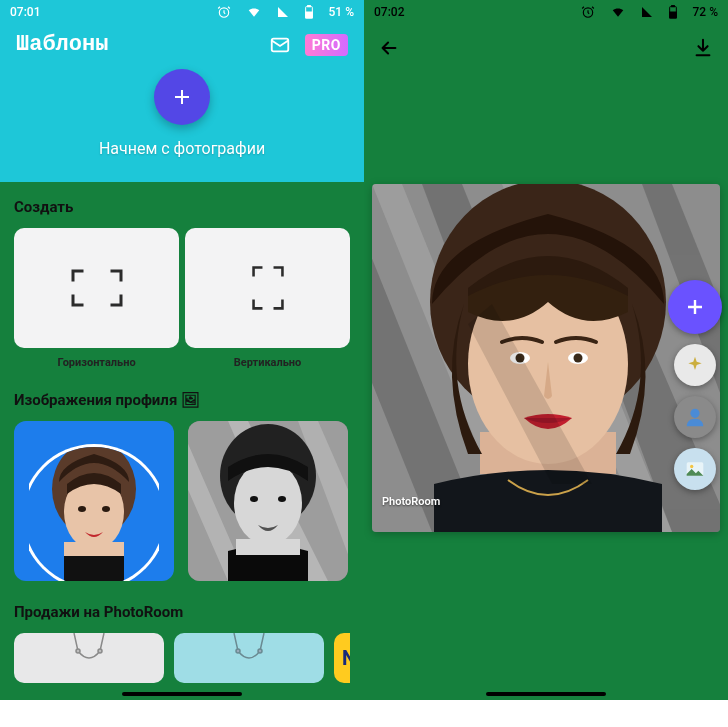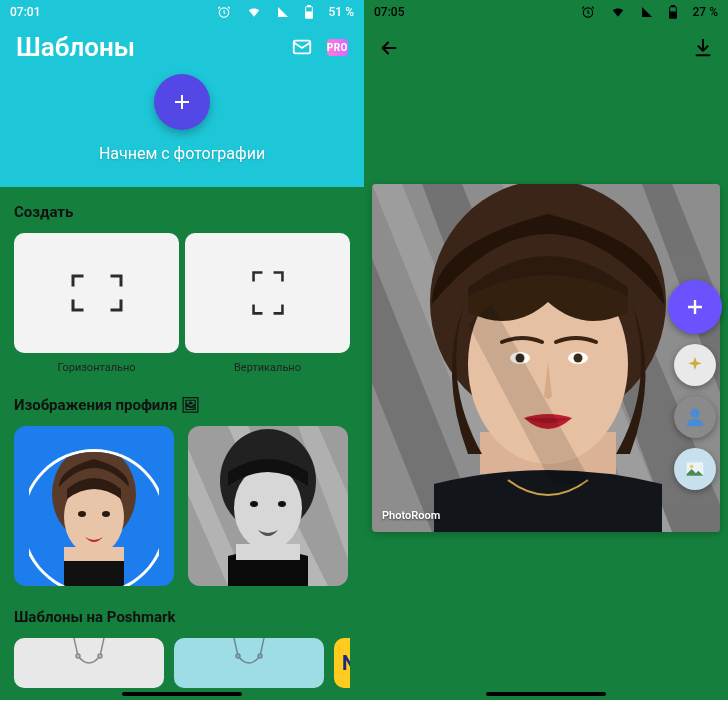--- a/index.html
+++ b/index.html
@@ -37,44 +37,44 @@
     color: #fff;
     padding-bottom: 24px;
   }
   .hero .status-bar { color: #fff; }
   .hero-top {
     display: flex;
     align-items: center;
     justify-content: space-between;
     padding: 8px 16px 4px;
   }
-  .hero-title { font-size: 26px; font-weight: 600; }
+  .hero-title { font-size: 22px; font-weight: 600; font-family: Liberation Mono, monospace; }
   .hero-actions { display: flex; align-items: center; gap: 14px; }
   .pro-badge {
     background: linear-gradient(90deg,#ff7bd5,#d26bff);
     color: #fff;
-    font-size: 10px;
+    font-size: 14px;
     font-weight: 700;
-    padding: 3px 0;
+    padding: 3px 7px;
     border-radius: 4px;
     letter-spacing: 0.5px;
   }
   .hero-center { display: flex; flex-direction: column; align-items: center; margin-top: 8px; }
   .fab-main {
     width: 56px; height: 56px; border-radius: 50%;
     background: #5347E6;
     display: flex; align-items: center; justify-content: center;
     box-shadow: 0 4px 10px rgba(0,0,0,0.25);
   }
   .hero-sub { margin-top: 14px; font-size: 16px; font-weight: 400; text-shadow: 0 1px 2px rgba(0,0,0,0.2); }
 
   
   .section { padding: 16px 14px 6px; }
   .section-title { font-size: 15px; font-weight: 700; color: #111; margin-bottom: 12px; }
-  .create-row { display: flex; gap: 6px; }
+  .create-row { display: flex; gap: 6px; font-weight: bold; }
   .create-card {
     width: 164px; flex: 1;
     display: flex; flex-direction: column; align-items: center;
   }
   .create-box {
     width: 100%; height: 120px;
     background: #F3F3F4;
     border-radius: 10px;
     display: flex; align-items: center; justify-content: center;
   }
@@ -115,21 +115,21 @@
     width: 348px; height: 348px;
   }
   .canvas-img {
     width: 100%; height: 100%;
     border-radius: 4px;
     overflow: hidden;
     position: relative;
     box-shadow: 0 2px 8px rgba(0,0,0,0.25);
   }
   .watermark {
-    position: absolute; left: 10px; bottom: 10px;
+    position: absolute; left: 10px; bottom: 24px;
     color: #fff; font-size: 11px; font-weight: 600;
     text-shadow: 0 1px 2px rgba(0,0,0,0.6);
   }
   .tool-col {
     position: absolute; right: -2px; top: 96px;
     display: flex; flex-direction: column; gap: 10px; align-items: center;
     z-index: 5;
   }
   .tool-btn {
     width: 42px; height: 42px; border-radius: 50%;
@@ -261,21 +261,21 @@
           <path d="M70 104 Q80 110 90 104 Q80 116 70 104" fill="#555"></path>
           <path d="M40 130 Q80 118 120 130 L120 170 L40 170 Z" fill="#151515"></path>
           <rect x="48" y="118" width="64" height="16" fill="#cfcfcf"></rect>
         </svg>
       </div>
 
     </div>
   </div>
 
   <div class="section">
-    <div class="section-title">Шаблоны на Poshmark</div>
+    <div class="section-title">Продажи на PhotoRoom</div>
     <div class="posh-row">
       <div class="posh-tile posh-gray">
         <svg class="necklace" width="50" height="50" viewBox="0 0 50 50" fill="none" stroke="#8a8a8a" stroke-width="1.5">
             <path d="M10 0 L14 18 M40 0 L36 18 M14 18 Q25 32 36 18"></path>
             <circle cx="14" cy="18" r="2" fill="#bdbdbd"></circle>
             <circle cx="36" cy="18" r="2" fill="#bdbdbd"></circle>
           </svg>
       </div>
       <div class="posh-tile posh-blue">
         <svg class="necklace" width="50" height="50" viewBox="0 0 50 50" fill="none" stroke="#6a8a92" stroke-width="1.5">
@@ -288,38 +288,38 @@
         <span>N</span>
       </div>
     </div>
   </div>
 
   <div class="nav-bar"></div>
 </div>
 
 <div class="screen screen2">
   <div class="status-bar">
-    <span>07:05</span>
+    <span>07:02</span>
     <div class="status-right">
       <svg width="14" height="14" viewBox="0 0 24 24" fill="none" stroke="currentColor" stroke-width="2">
           <circle cx="12" cy="13" r="8"></circle>
           <path d="M12 9v4l2 2M5 3L2 6M22 6l-3-3"></path>
         </svg>
       <svg width="14" height="14" viewBox="0 0 24 24" fill="currentColor">
           <path d="M12 20l9-11c-5-4-13-4-18 0l9 11z"></path>
         </svg>
       <svg width="12" height="12" viewBox="0 0 24 24" fill="currentColor">
           <path d="M2 22h20L2 2v20z"></path>
         </svg>
       <svg width="8" height="14" viewBox="0 0 12 20" fill="none" stroke="currentColor" stroke-width="1.5">
           <rect x="1" y="2" width="10" height="17" rx="1"></rect>
           <rect x="4" y="0" width="4" height="2" fill="currentColor"></rect>
           <rect x="1" y="10" width="10" height="9" fill="currentColor"></rect>
         </svg>
-      <span>27 %</span>
+      <span>72 %</span>
     </div>
   </div>
   <div class="top-bar">
     <svg width="22" height="22" viewBox="0 0 24 24" fill="none" stroke="#000" stroke-width="2.2" stroke-linecap="round" stroke-linejoin="round">
         <path d="M19 12H5M11 18l-6-6 6-6"></path>
       </svg>
     <svg width="22" height="22" viewBox="0 0 24 24" fill="none" stroke="#000" stroke-width="2.2" stroke-linecap="round" stroke-linejoin="round">
         <path d="M12 3v12M7 10l5 5 5-5M5 20h14"></path>
       </svg>
   </div>

